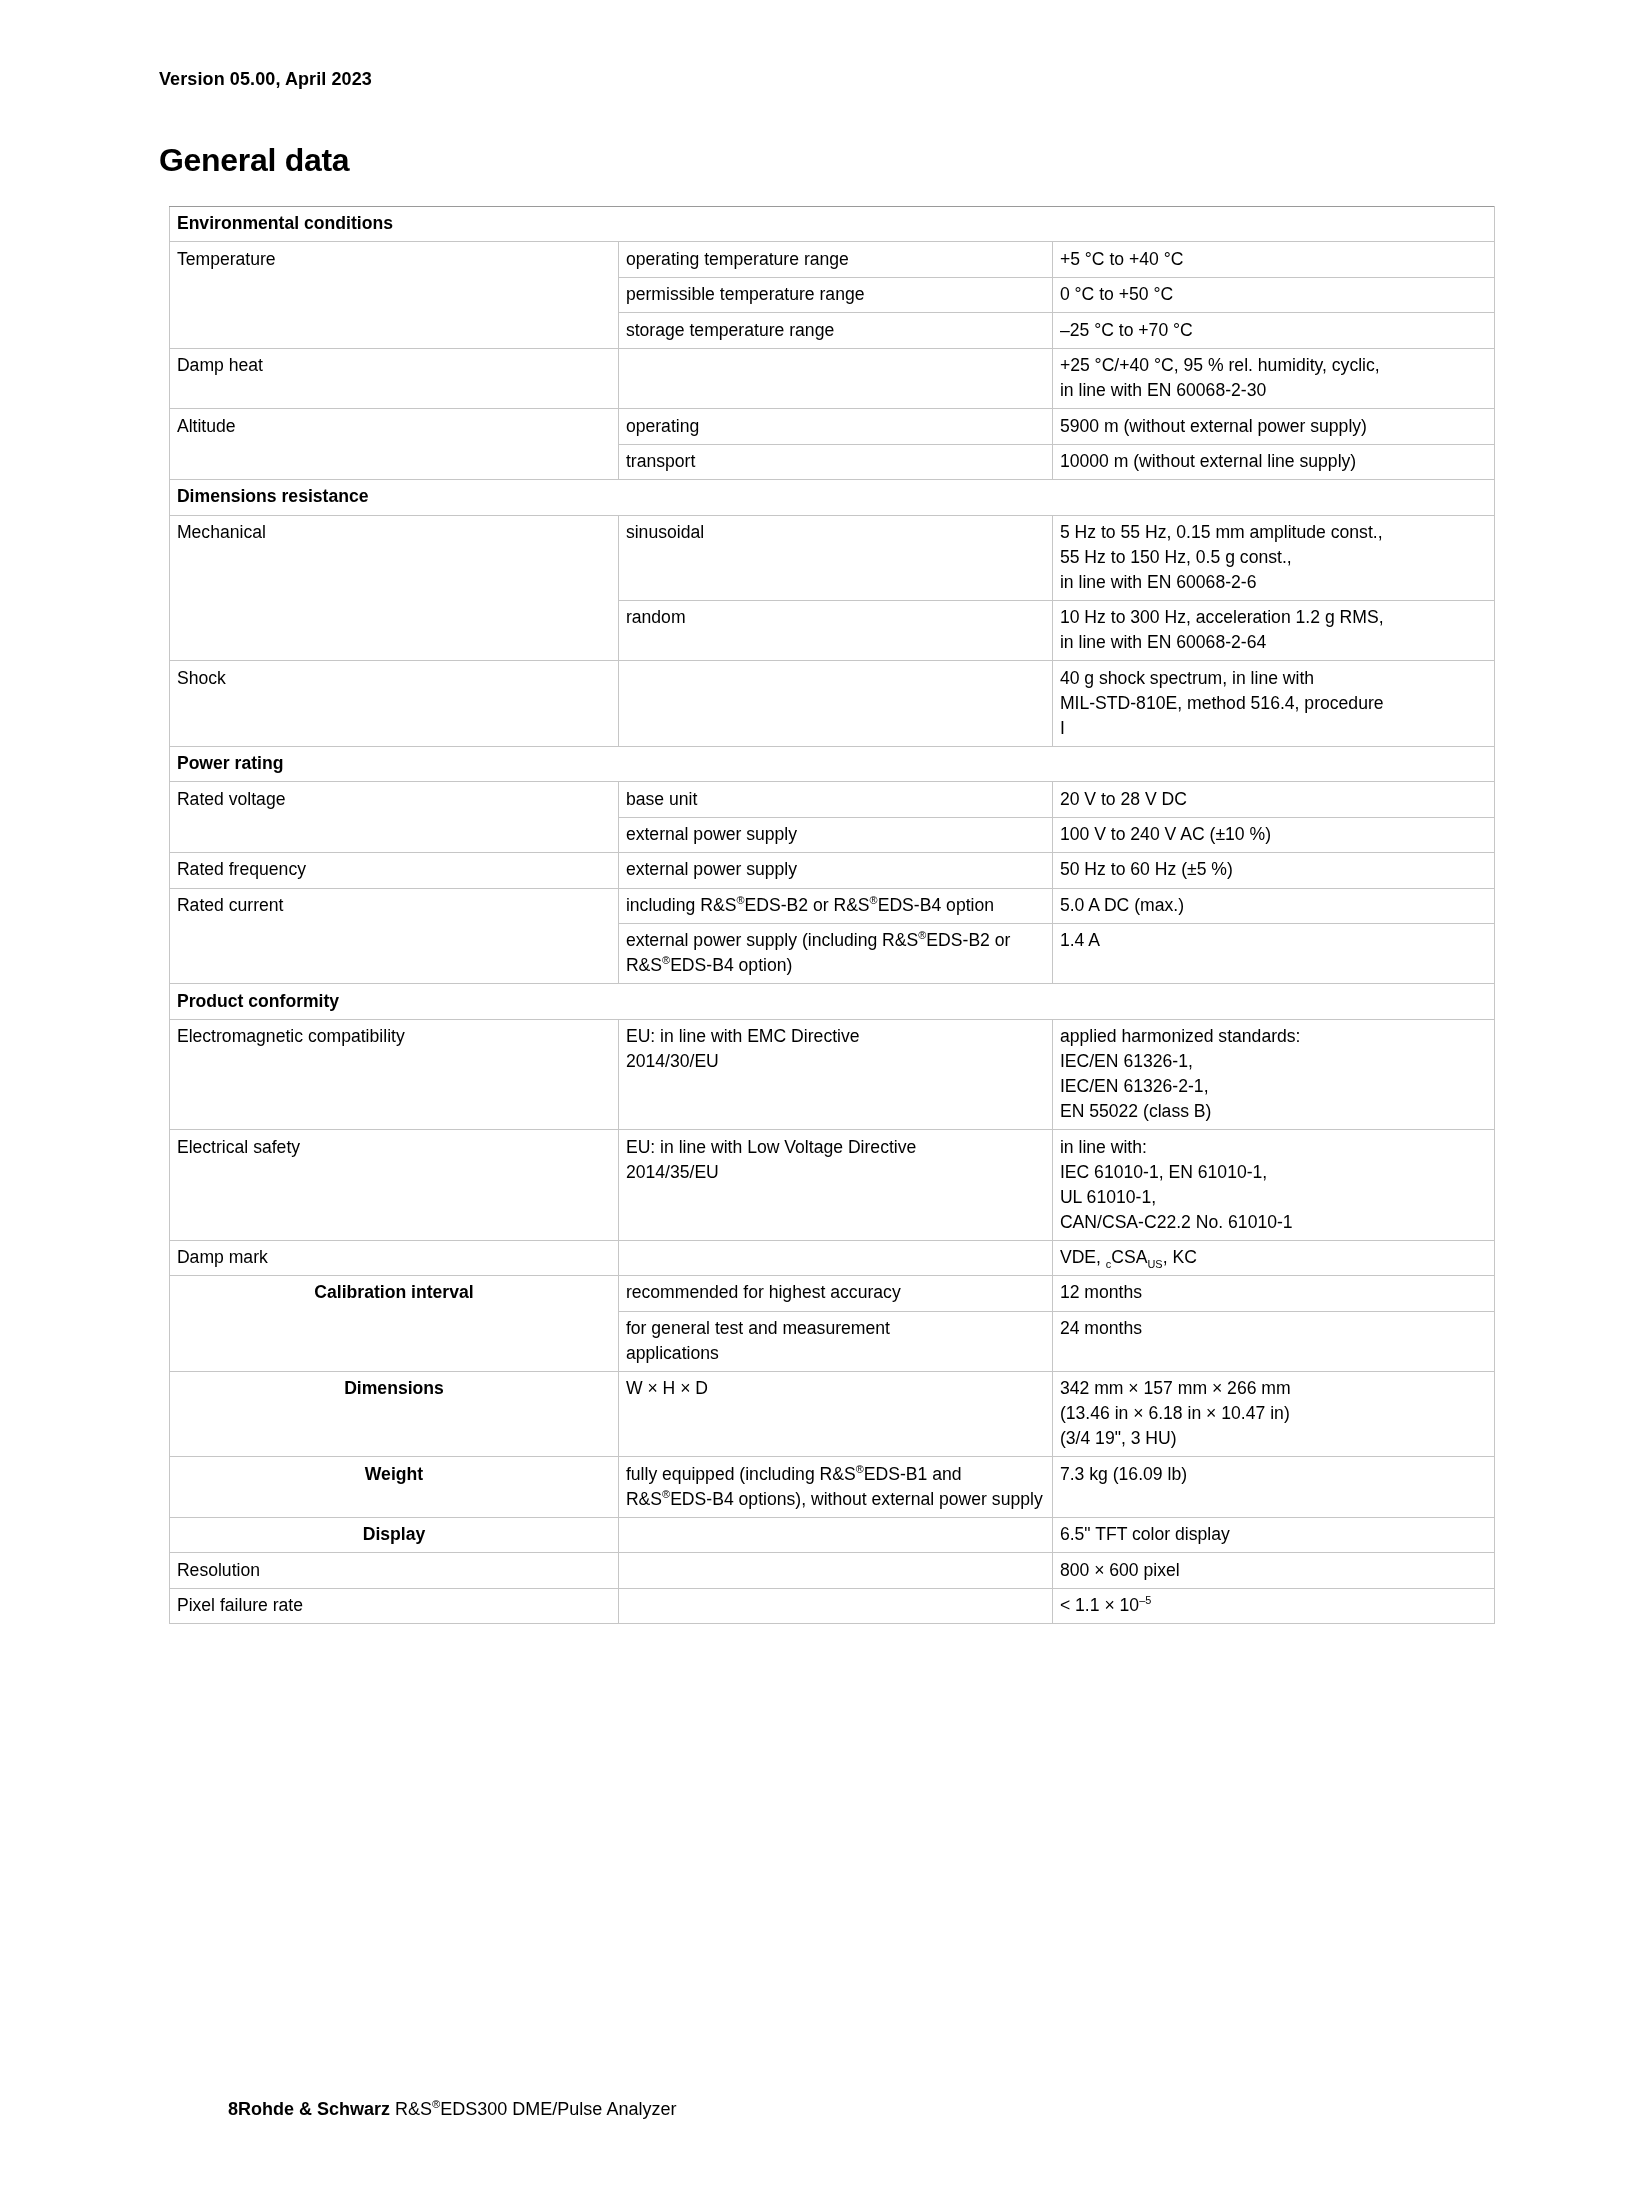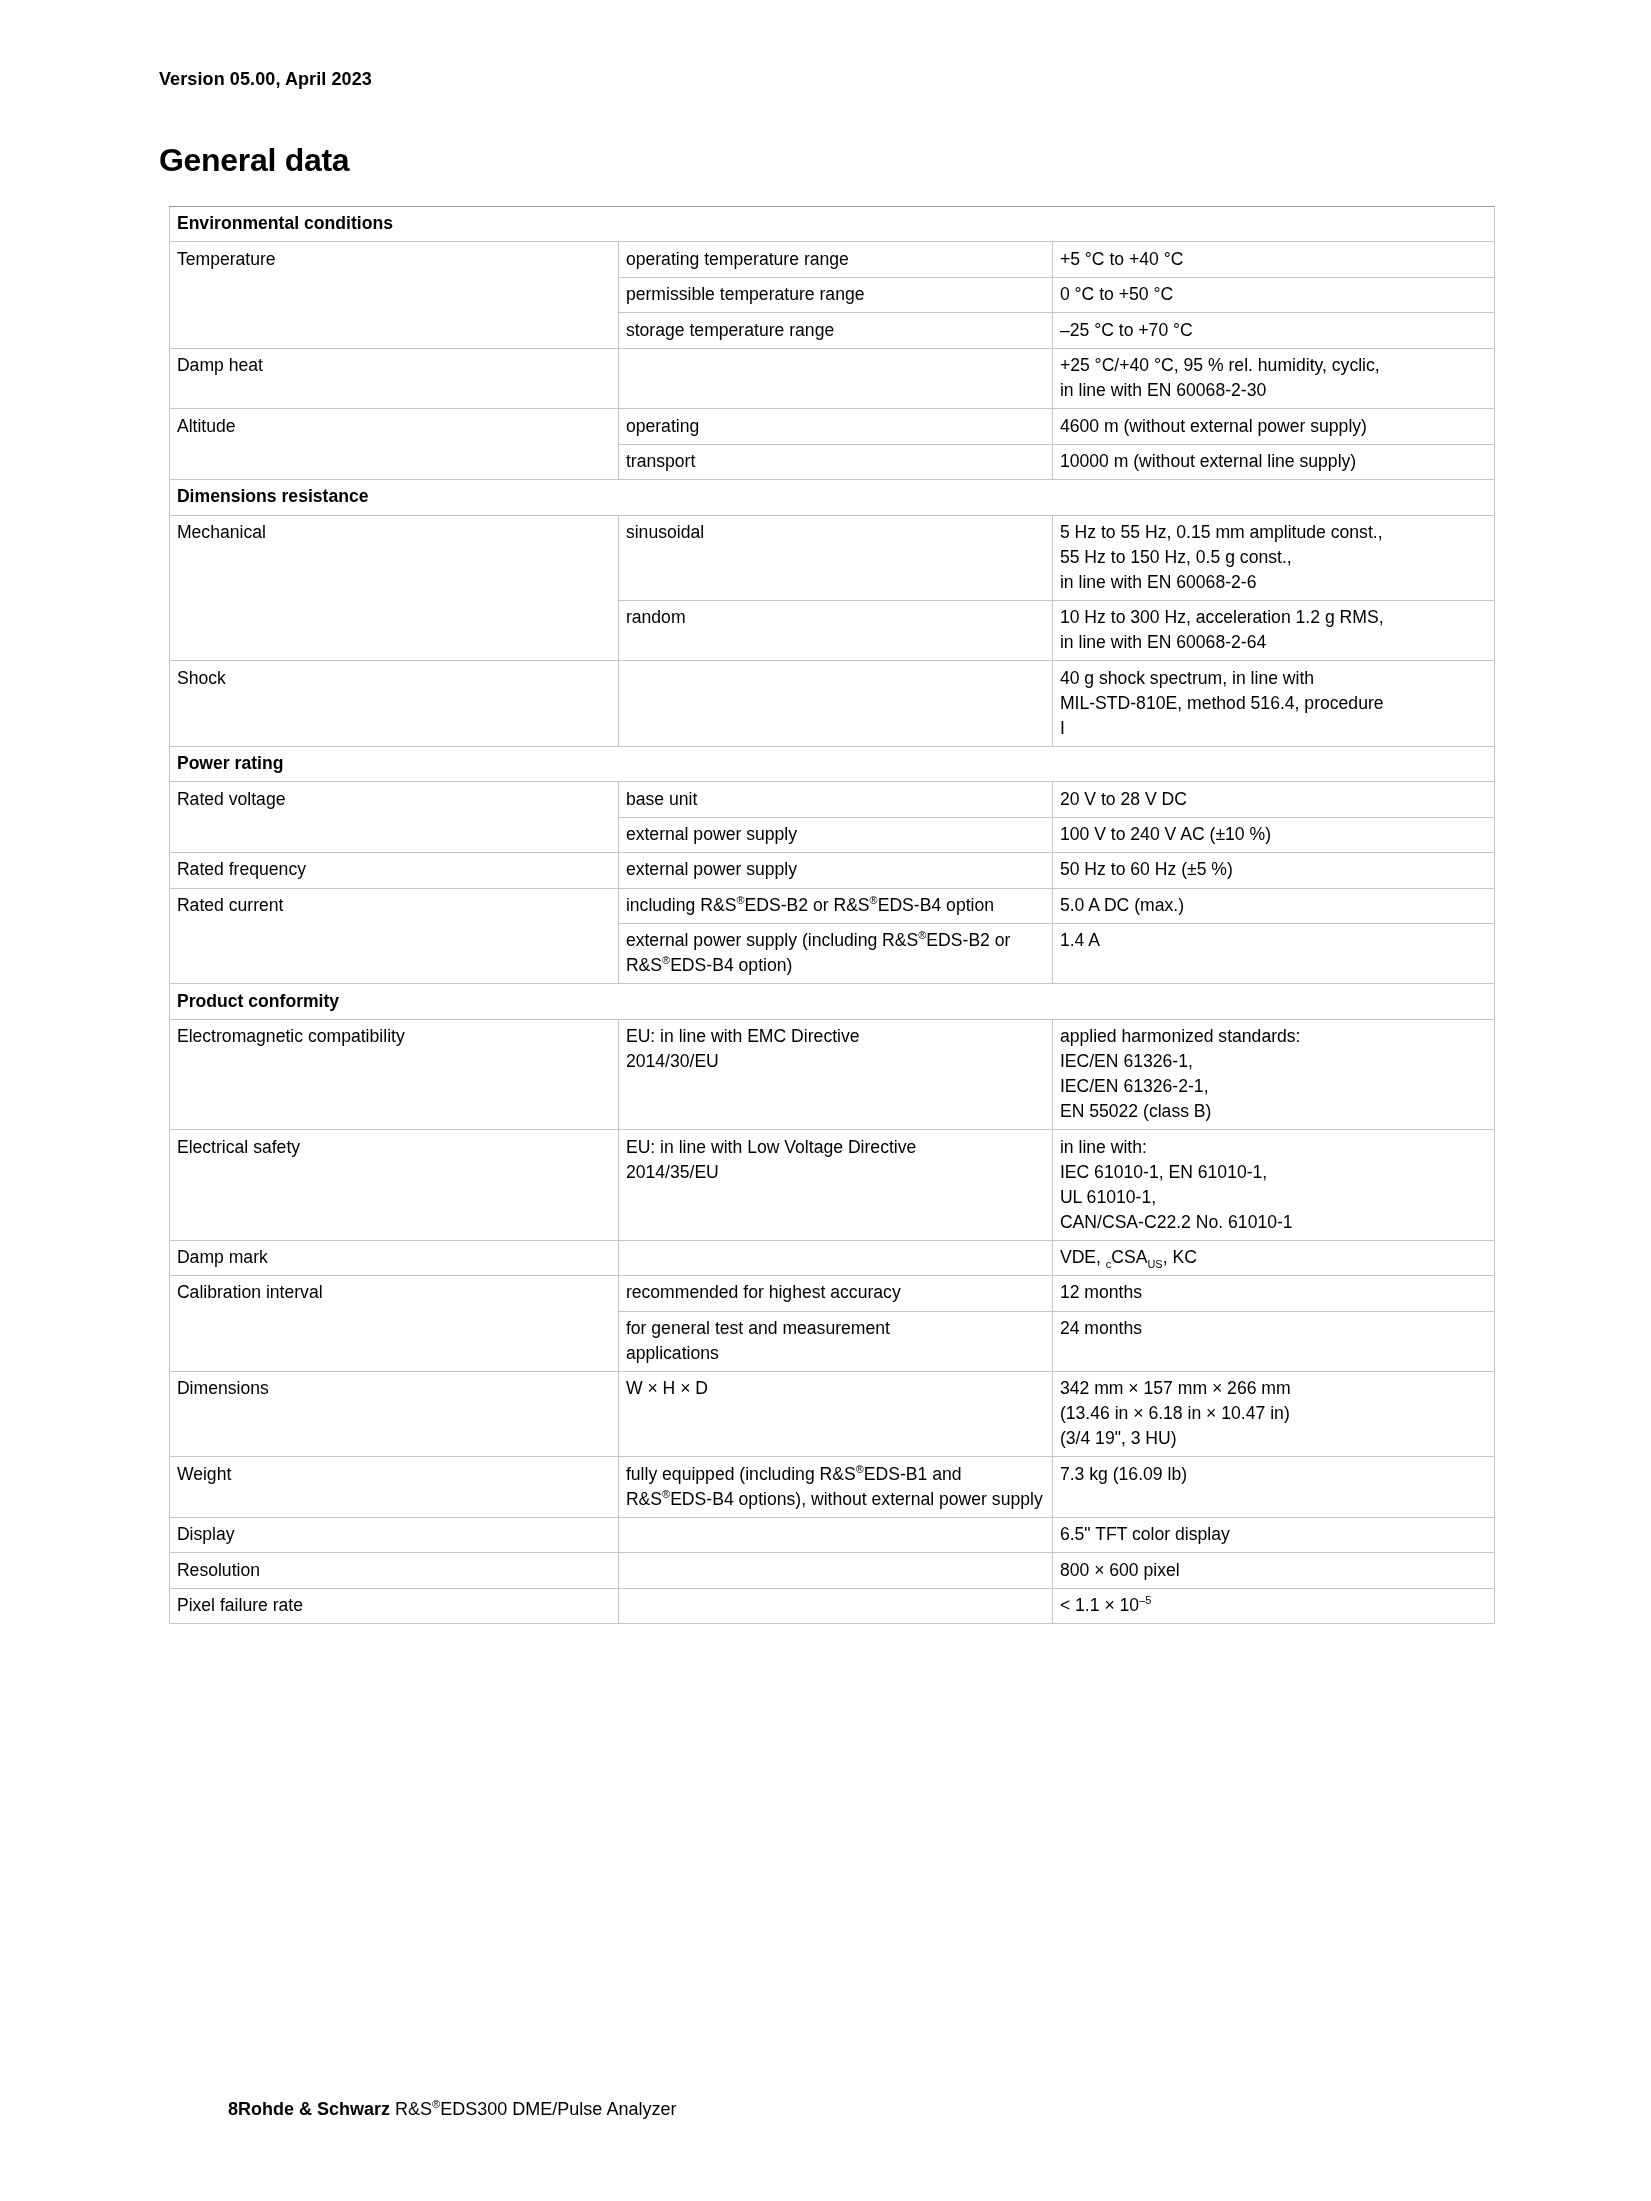--- a/index.html
+++ b/index.html
@@ -52,21 +52,21 @@
     padding: 4.3px 6.9px 5.2px 6.9px;
     vertical-align: top;
     line-height: 1.42;
     font-size: 17.6px;
   }
   .spec-table tr.section td {
     font-weight: bold;
     border-top: 0.9px solid #9a9a9a;
   }
   td.blank { }
-  .bold { font-weight: normal; }
+  .bold { font-weight: bold; text-align: center; }
   sup { font-size: 0.62em; vertical-align: super; line-height: 0; }
   sub { font-size: 0.62em; vertical-align: sub; line-height: 0; }
   .footer {
     position: absolute;
     left: 159px;
     top: 2099px;
     font-size: 18px;
     white-space: nowrap;
     text-align: right;
   }
@@ -107,21 +107,21 @@
         <td>–25 °C to +70 °C</td>
       </tr>
       <tr>
         <td>Damp heat</td>
         <td class="blank"></td>
         <td>+25 °C/+40 °C, 95 % rel. humidity, cyclic,<br>in line with EN 60068-2-30</td>
       </tr>
       <tr>
         <td rowspan="2">Altitude</td>
         <td>operating</td>
-        <td>4600 m (without external power supply)</td>
+        <td>5900 m (without external power supply)</td>
       </tr>
       <tr>
         <td>transport</td>
         <td>10000 m (without external line supply)</td>
       </tr>
 
       <tr class="section">
         <td colspan="3">Dimensions resistance</td>
       </tr>
       <tr>

